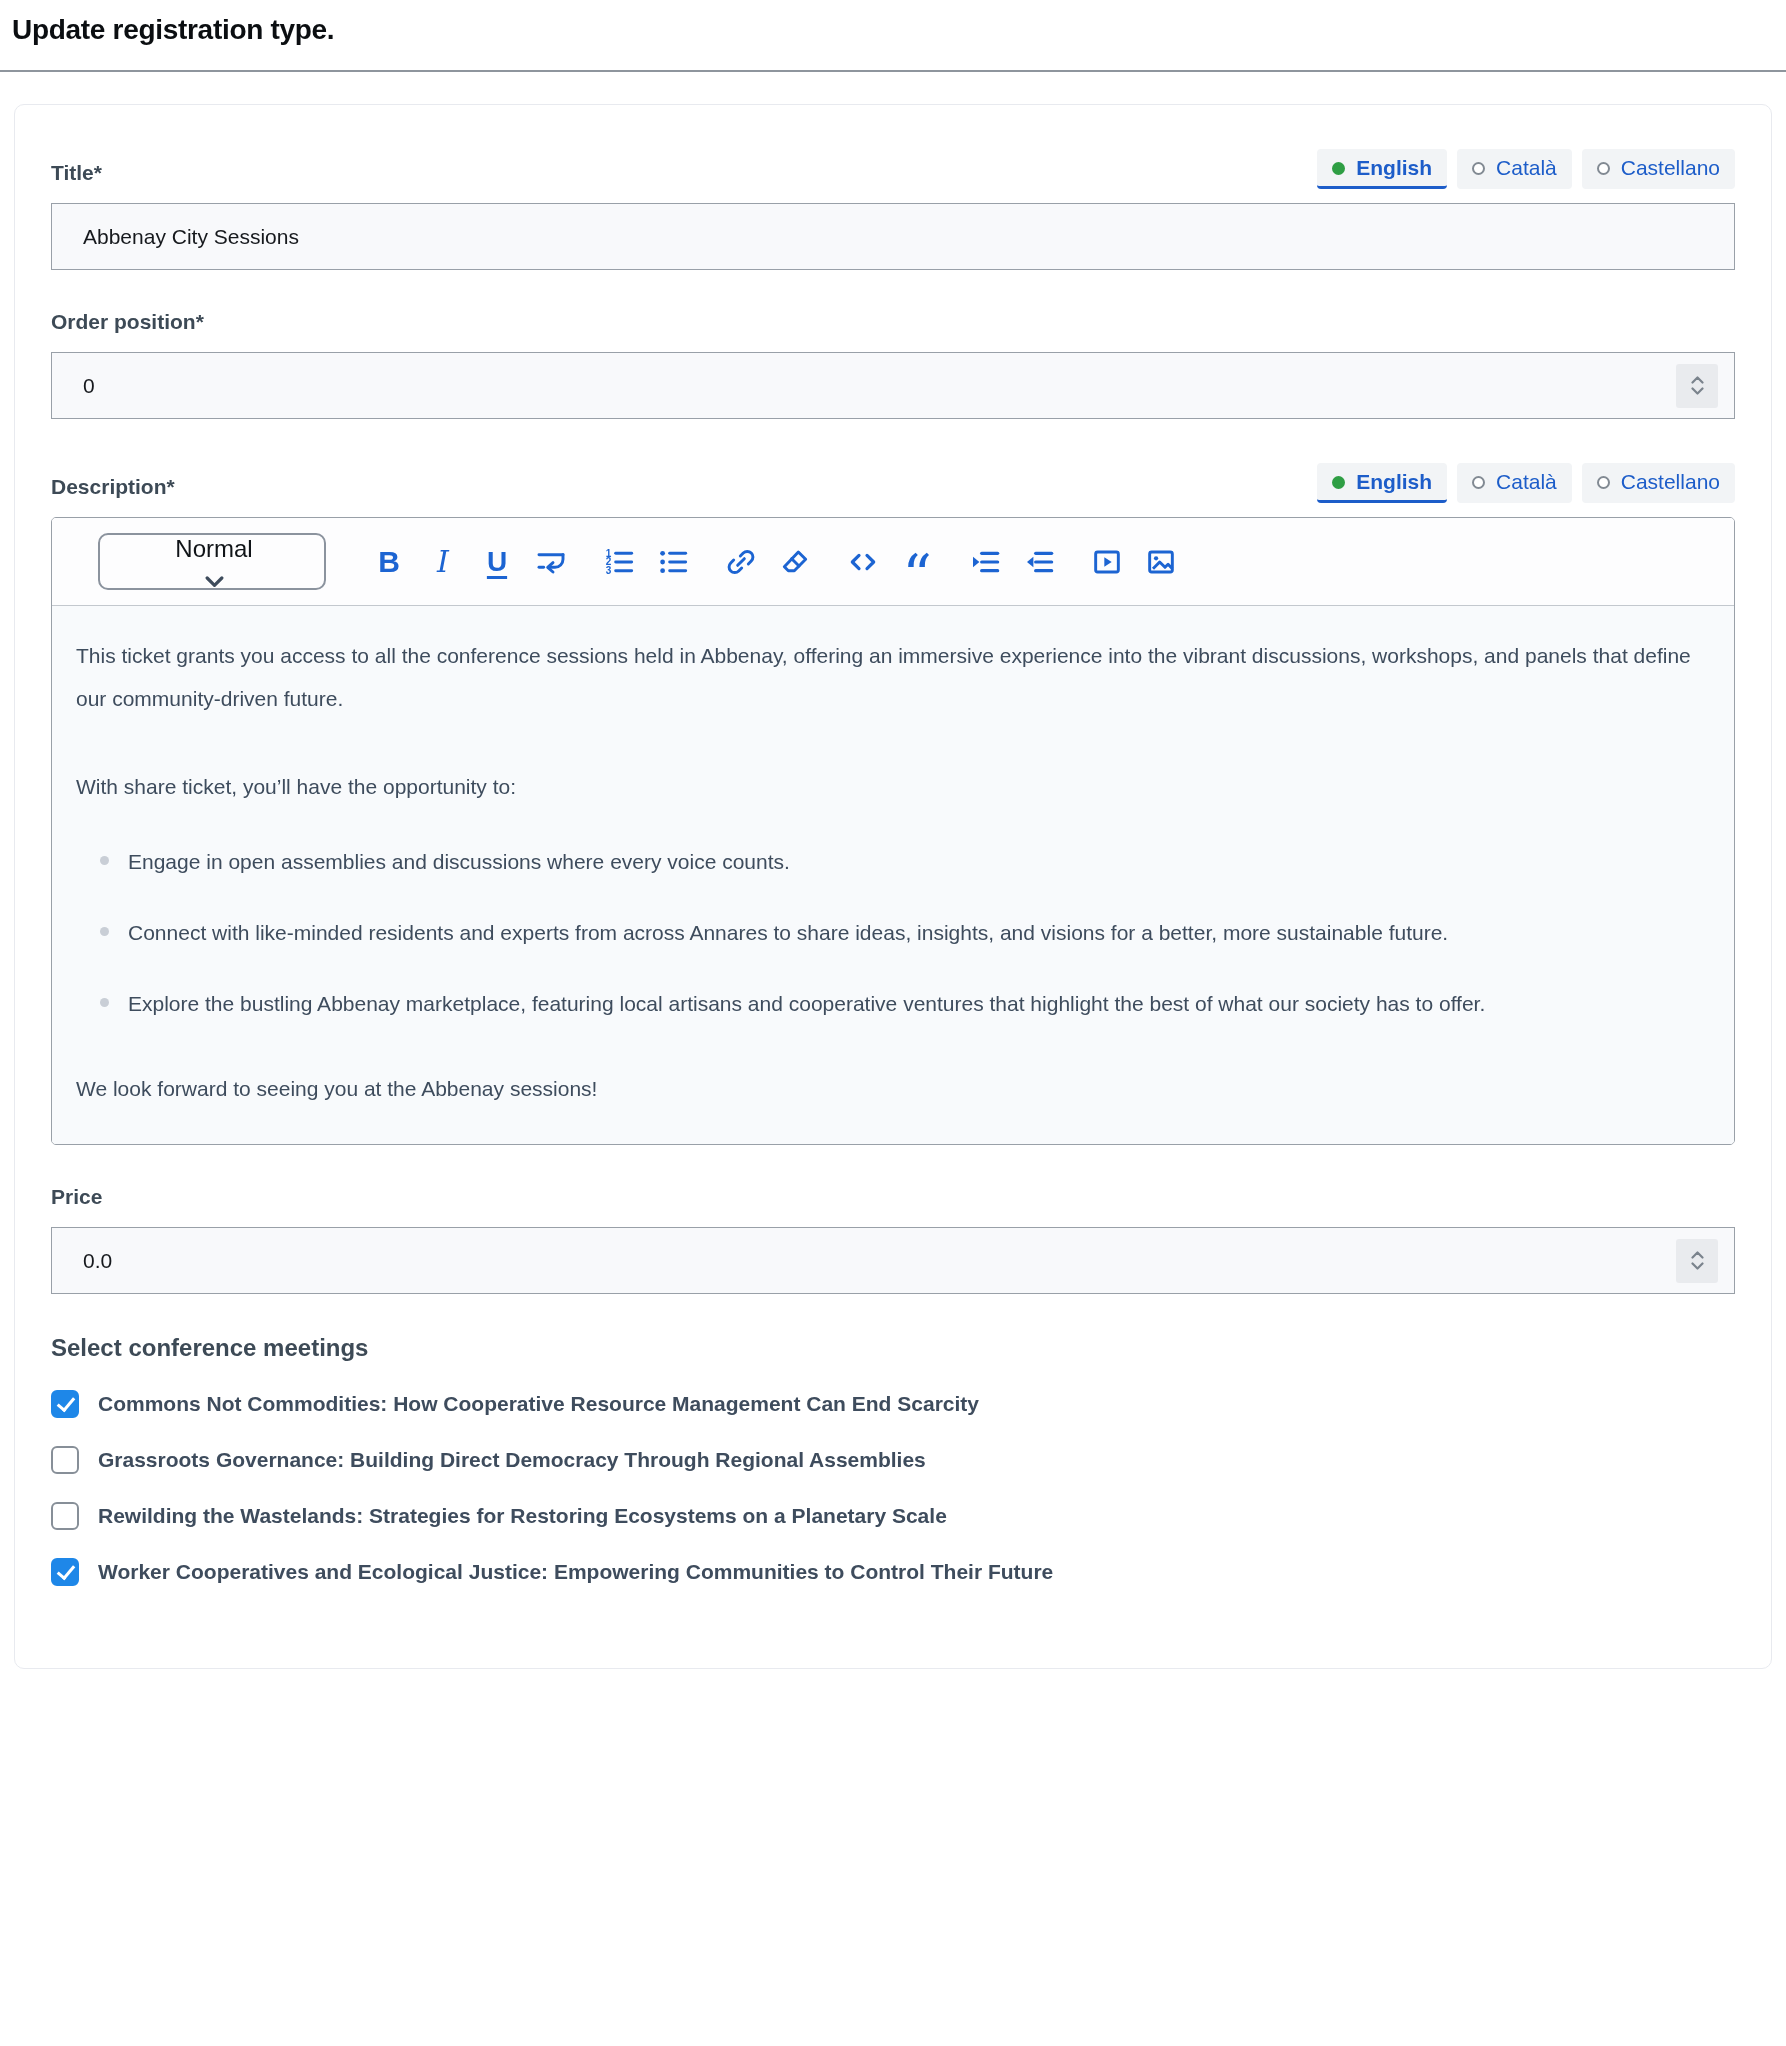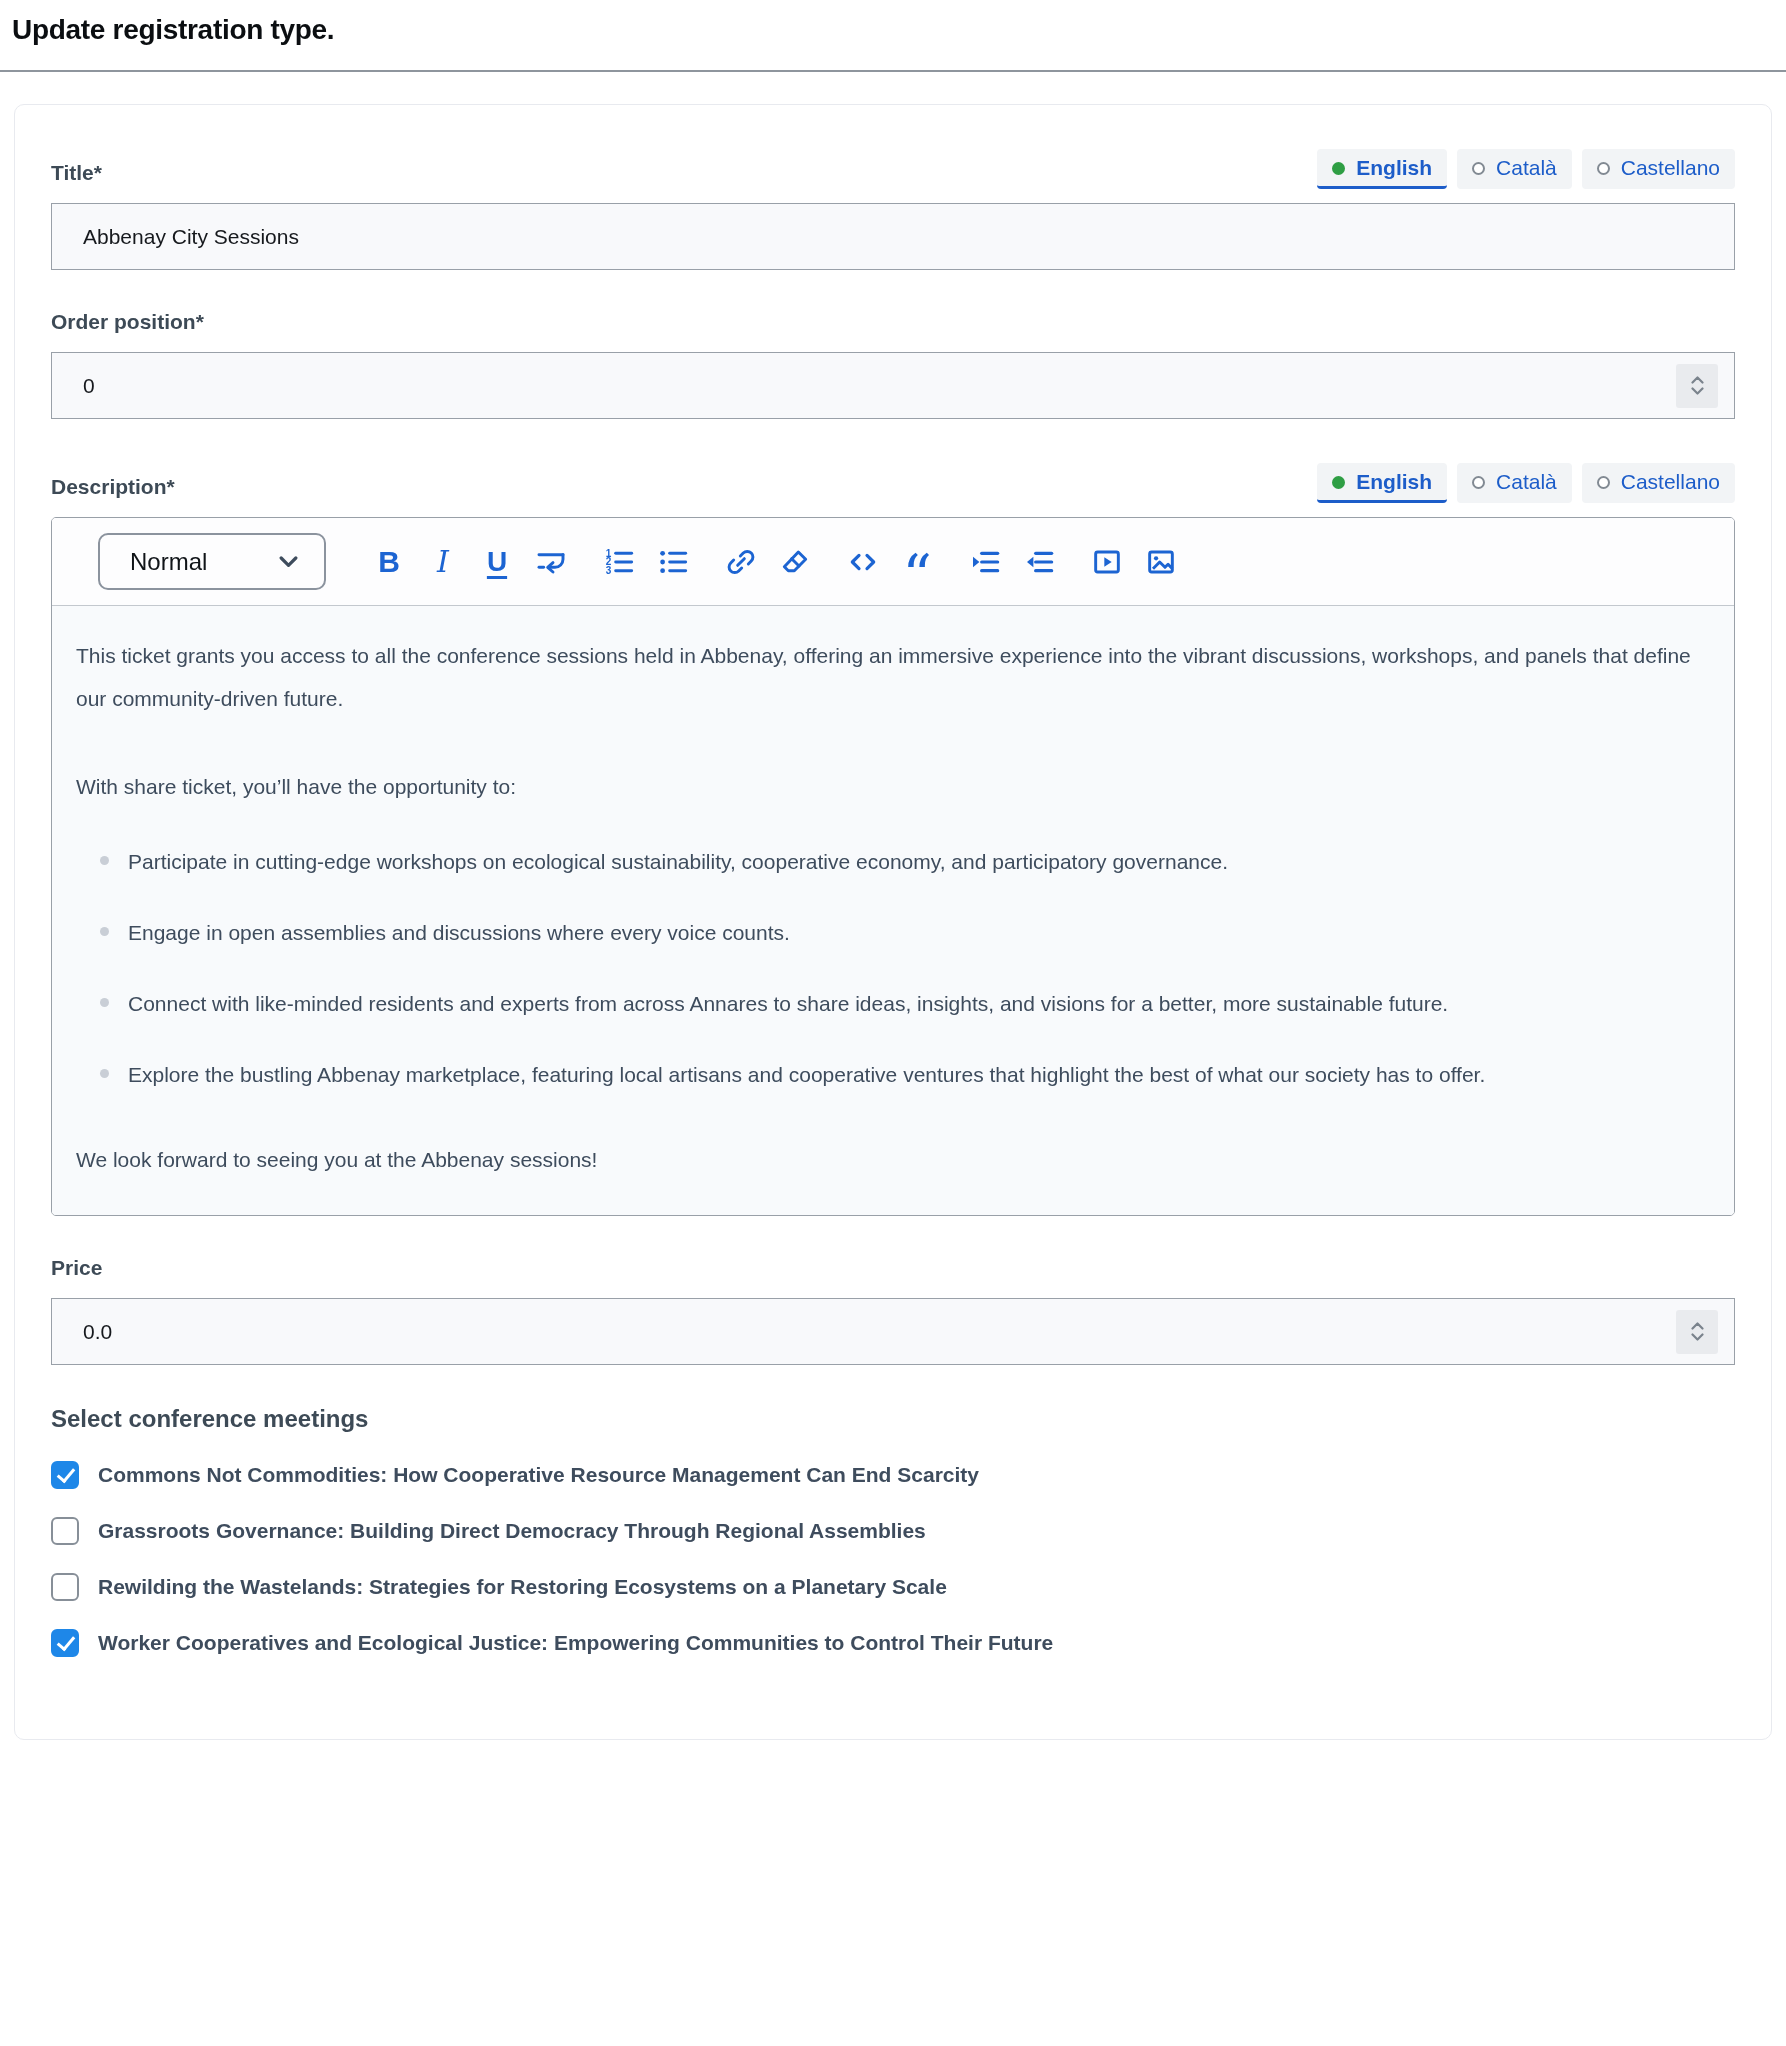--- a/index.html
+++ b/index.html
@@ -107,20 +107,21 @@
     width: 228px;
     height: 57px;
     border: 2px solid #8b939e;
     border-radius: 10px;
     padding: 0 26px 0 30px;
     font-size: 24px;
     color: #101418;
     margin: 0 46px 0 26px;
     cursor: pointer;
     flex-shrink: 0;
+    flex-direction: column;
   }
   .tgroup { display: flex; align-items: center; gap: 20px; margin-right: 34px; }
   .tbtn {
     min-width: 34px; height: 36px;
     display: flex; align-items: center; justify-content: center;
     color: #1c64d2;
     cursor: pointer;
     background: none; border: none; padding: 0;
     font-family: inherit;
   }
@@ -352,21 +353,20 @@
                 <path d="M6 17l5-5 4 4 2.3-2.3 3.2 3.3" fill="none" stroke="#1c64d2" stroke-width="2.2" stroke-linejoin="round"></path>
               </svg>
           </button>
         </div>
       </div>
 
       <div class="editor-content">
         <p>This ticket grants you access to all the conference sessions held in Abbenay, offering an immersive experience into the vibrant discussions, workshops, and panels that define our community-driven future.</p>
         <p class="p2">With share ticket, you’ll have the opportunity to:</p>
         <ul>
-          <li>Participate in cutting-edge workshops on ecological sustainability, cooperative economy, and participatory governance.</li>
           <li>Engage in open assemblies and discussions where every voice counts.</li>
           <li>Connect with like-minded residents and experts from across Annares to share ideas, insights, and visions for a better, more sustainable future.</li>
           <li>Explore the bustling Abbenay marketplace, featuring local artisans and cooperative ventures that highlight the best of what our society has to offer.</li>
         </ul>
         <p class="closing">We look forward to seeing you at the Abbenay sessions!</p>
       </div>
     </div>
   </div>
 
   <div class="section">

